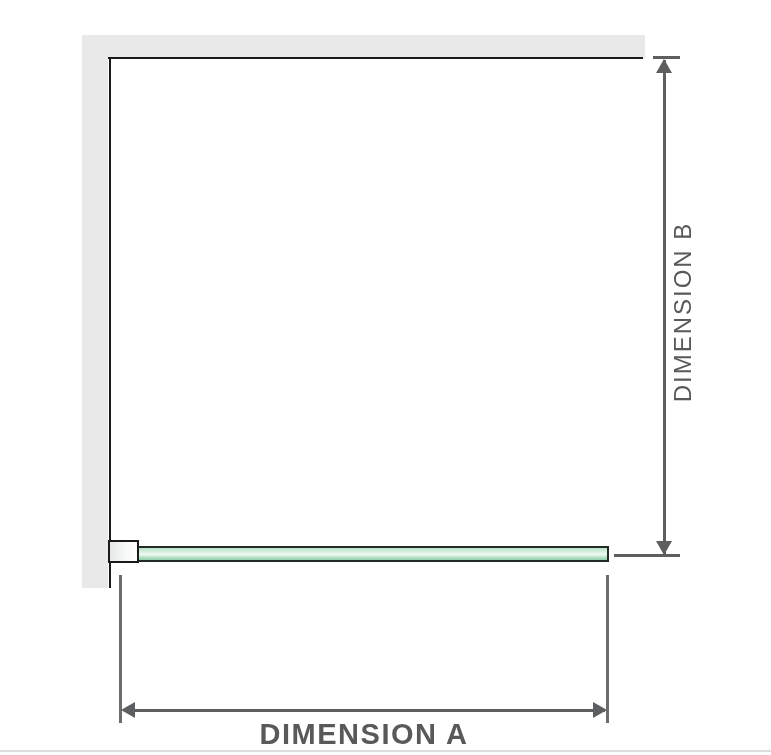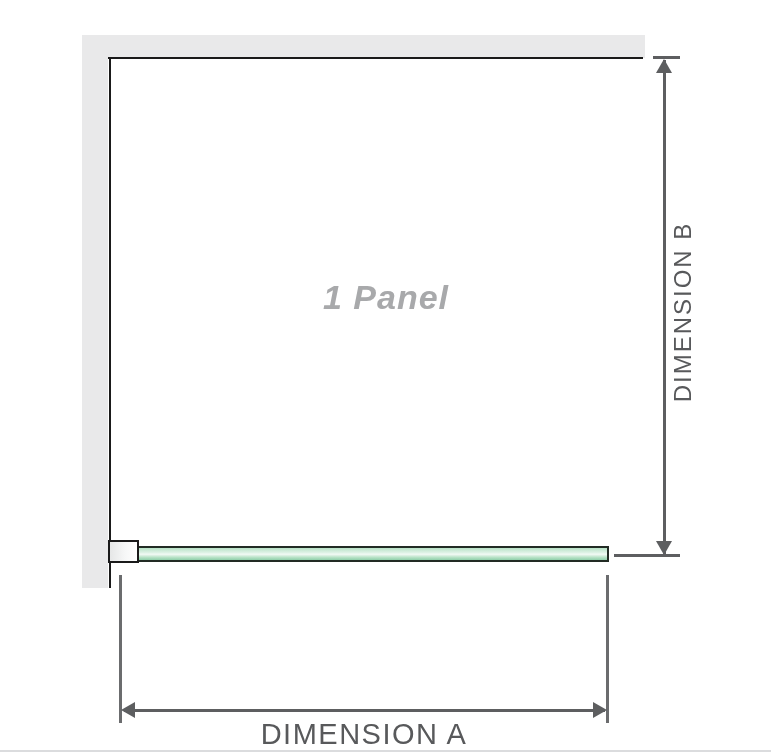--- a/index.html
+++ b/index.html
@@ -91,41 +91,40 @@
     border-right: 14px solid var(--dim-line);
   }
   .dimA-arrow-right {
     left: 593px; top: 702px;
     border-top: 8px solid transparent; border-bottom: 8px solid transparent;
     border-left: 14px solid var(--dim-line);
   }
   .dimA-label {
     left: 214px; top: 718px; width: 300px; height: 32px;
     line-height: 32px; text-align: center;
-    font-size: 29px; font-weight: normal;
+    font-size: 29px; font-weight: bold;
     color: var(--dim-text);
     letter-spacing: 1.5px;
     white-space: nowrap;
   }
 
   
   .baseline { left: 0; top: 750px; width: 771px; height: 2px; background: var(--baseline); }
 </style>
 </head>
 <body>
 
 <div class="stage">
 
   <div class="abs wall-top"></div>
   <div class="abs wall-left"></div>
 
   <div class="abs panel-top-edge"></div>
   <div class="abs panel-left-edge"></div>
 
-  <div class="abs panel-label">1 Panel</div>
 
   <div class="abs glass"></div>
   <div class="abs bracket"></div>
 
   <div class="abs dimB-tick-top"></div>
   <div class="abs dimB-tick-bottom"></div>
   <div class="abs dimB-line"></div>
   <div class="abs arrow dimB-arrow-up"></div>
   <div class="abs arrow dimB-arrow-down"></div>
   <div class="abs dimB-label">DIMENSION B</div>

